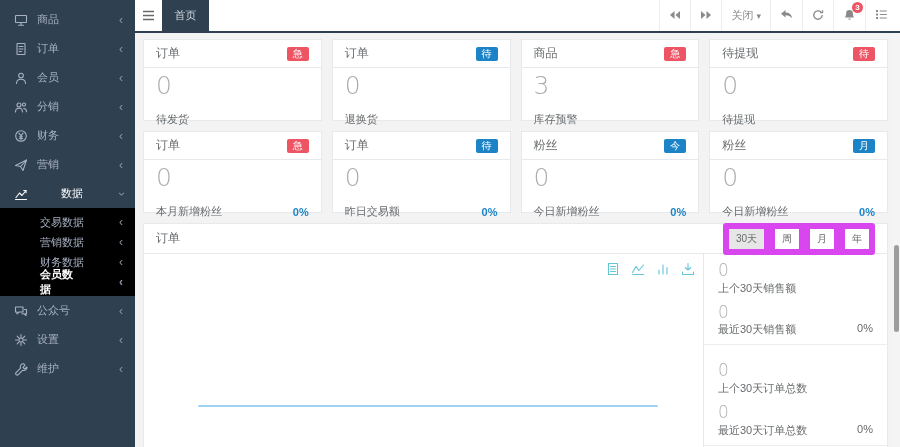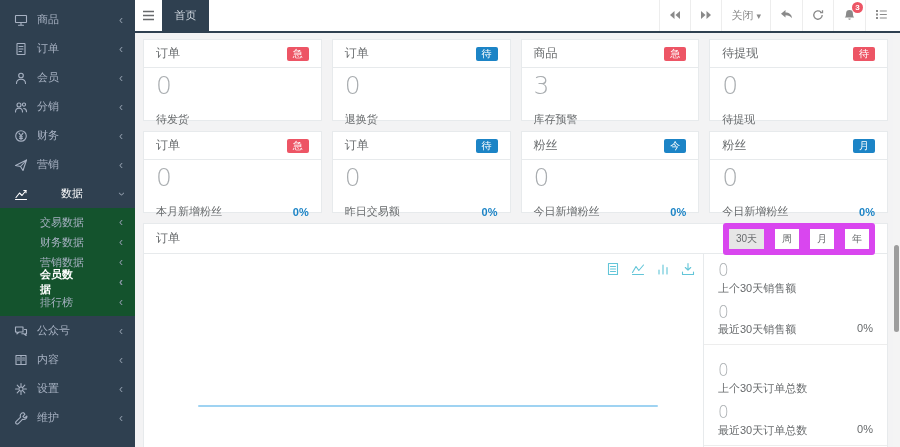--- a/index.html
+++ b/index.html
@@ -8,21 +8,21 @@
 
   
   .sidebar { width:135px; height:447px; background:#2f4050; flex:0 0 135px; padding-top:5px; overflow:hidden; }
   .s-item { height:29px; display:flex; align-items:center; padding:0 12px 0 14px; color:#a7b1c2; font-size:11px; cursor:pointer; }
   .s-item .ico { width:14px; height:14px; margin-right:9px; flex:0 0 14px; }
   .s-item .lbl { flex:1; }
   .chev { color:#8a96a5; font-size:12px; }
   .chev::after { content:"‹"; }
   .chev-down::after { content:"‹"; display:inline-block; transform:rotate(-90deg); }
   .s-item.active { color:#ffffff;gap:24px; }
-  .submenu { background:#14532d; padding:4px 0; }
+  .submenu { background:#000000; padding:4px 0; }
   .sub-item { height:20px; display:flex; align-items:center; padding:0 12px 0 40px; color:#a7b1c2; font-size:11px; cursor:pointer; }
   .sub-item .lbl { flex:1; }
   .sub-item.active { color:#ffffff; font-weight:bold;gap:42px; }
   svg.icon { stroke:currentColor; fill:none; stroke-width:1.1; stroke-linecap:round; stroke-linejoin:round; }
 
   
   .main { flex:1; display:flex; flex-direction:column; height:447px; }
   .topbar { height:33px; background:#ffffff; border-bottom:2px solid #2f4050; display:flex; align-items:stretch; }
   .hamburger { width:27px; display:flex; align-items:center; justify-content:center; color:#676a6c; cursor:pointer; background:#fff; }
   .tab { width:47px; background:#2f4050; color:#cfd6de; font-size:11px; display:flex; align-items:center; justify-content:center; cursor:pointer; }
@@ -133,50 +133,38 @@
           </svg></span>
       <span class="lbl">数据</span>
       <span class="chev chev-down"></span>
     </div>
     <div class="submenu">
       <div class="sub-item">
         <span class="lbl">交易数据</span>
         <span class="chev"></span>
       </div>
       <div class="sub-item">
+        <span class="lbl">营销数据</span>
+        <span class="chev"></span>
+      </div>
+      <div class="sub-item">
         <span class="lbl">财务数据</span>
-        <span class="chev"></span>
-      </div>
-      <div class="sub-item">
-        <span class="lbl">营销数据</span>
         <span class="chev"></span>
       </div>
       <div class="sub-item active">
         <span class="lbl">会员数据</span>
         <span class="chev"></span>
       </div>
-      <div class="sub-item">
-        <span class="lbl">排行榜</span>
-        <span class="chev"></span>
-      </div>
     </div>
     <div class="s-item">
       <span class="ico"><svg class="icon" width="14" height="14" viewBox="0 0 14 14">
             <path d="M1.5 3h7.5v5H5L3 9.8V8H1.5z"></path>
             <path d="M10.5 5.5h2v4.3h-1.2l.9 1.7-2.4-1.7H7.8"></path>
           </svg></span>
       <span class="lbl">公众号</span>
-      <span class="chev"></span>
-    </div>
-    <div class="s-item">
-      <span class="ico"><svg class="icon" width="14" height="14" viewBox="0 0 14 14">
-            <rect x="2" y="2.5" width="10" height="9"></rect>
-            <path d="M7 2.5v9M3.5 5h2M3.5 7h2M8.5 5h2M8.5 7h2"></path>
-          </svg></span>
-      <span class="lbl">内容</span>
       <span class="chev"></span>
     </div>
     <div class="s-item">
       <span class="ico"><svg class="icon" width="14" height="14" viewBox="0 0 14 14">
             <circle cx="7" cy="7" r="2.1"></circle>
             <path d="M7 1.6v2M7 10.4v2M1.6 7h2M10.4 7h2M3.2 3.2l1.4 1.4M9.4 9.4l1.4 1.4M10.8 3.2L9.4 4.6M4.6 9.4l-1.4 1.4"></path>
           </svg></span>
       <span class="lbl">设置</span>
       <span class="chev"></span>
     </div>

